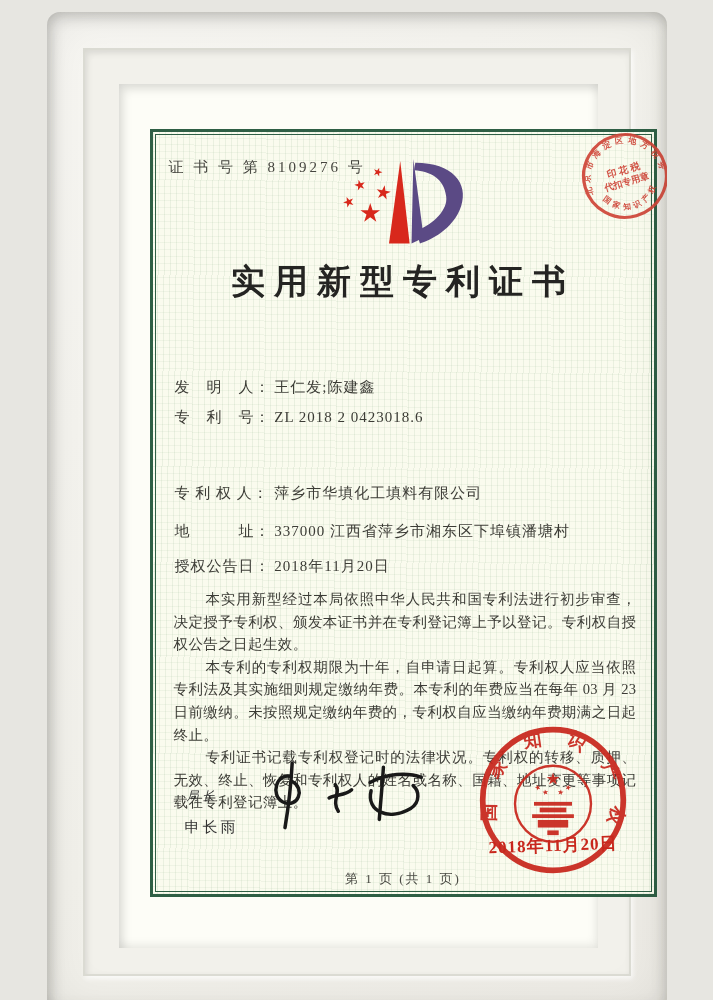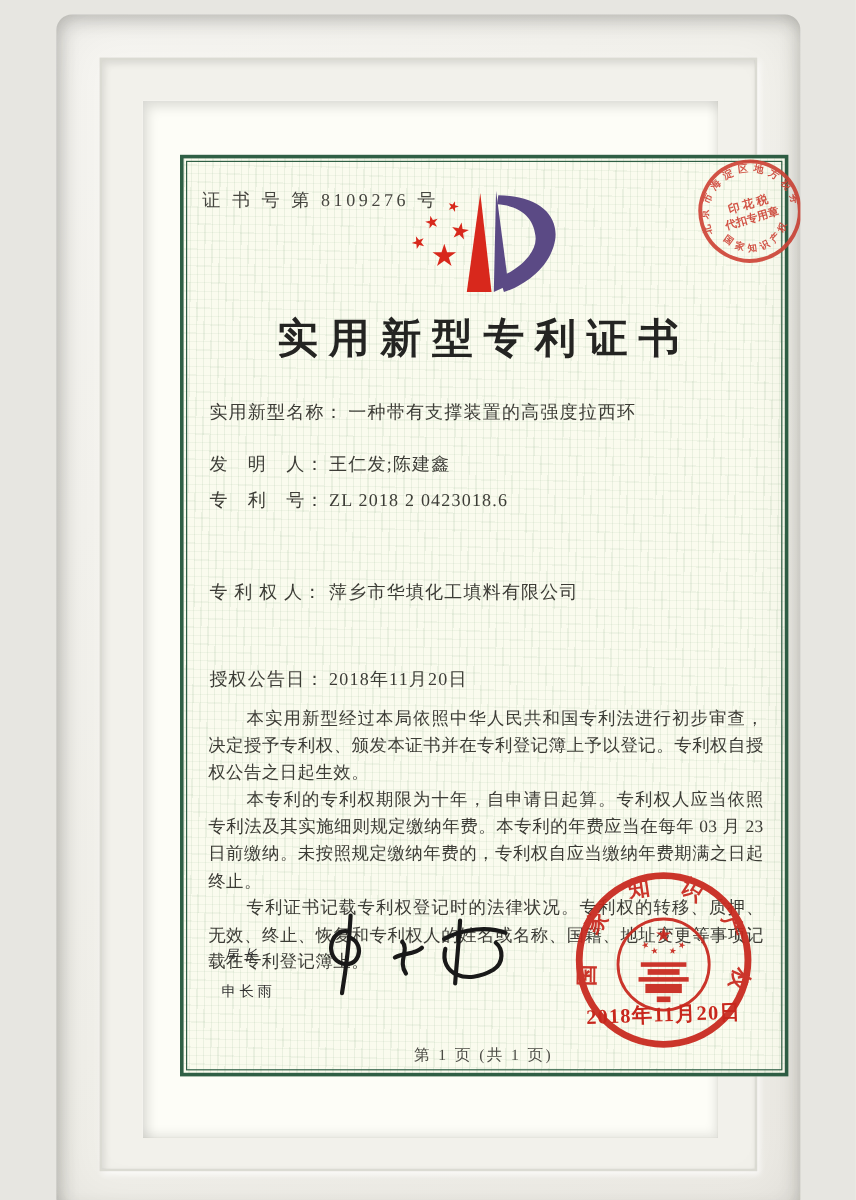--- a/index.html
+++ b/index.html
@@ -38,21 +38,21 @@
   .doc-title{
     position:absolute;left:103px;width:507px;top:247px;text-align:center;
     font-size:34px;font-weight:bold;letter-spacing:9px;color:#242422;
   }
   .field-row{position:absolute;font-size:15px;white-space:nowrap;color:#3c3c36;}
   .field-label{display:inline-block;min-width:96px;letter-spacing:1px;}
   .field-value{letter-spacing:1px;}
   .paras{position:absolute;left:127px;top:576px;width:463px;font-size:14.5px;line-height:22.6px;color:#3c3c36;}
   .paras p{margin:0;text-indent:2.2em;text-align:justify;letter-spacing:.4px;font-family:Liberation Serif, serif;}
   .sig-role{position:absolute;left:140px;top:776px;font-size:12px;letter-spacing:4px;color:#333;font-style:italic;}
-  .sig-name{position:absolute;left:138px;top:806px;font-size:12px;letter-spacing:3px;color:#333;font-family:Liberation Mono, monospace;}
+  .sig-name{position:absolute;left:138px;top:806px;font-size:15px;letter-spacing:3px;color:#333;font-family:Liberation Mono, monospace;}
   .autograph{position:absolute;left:212px;top:748px;width:175px;height:82px;}
   .office-seal{position:absolute;left:430px;top:712px;width:152px;height:152px;opacity:.93;}
   .seal-date{
     position:absolute;left:424px;top:822px;width:164px;text-align:center;
     font-size:17px;font-weight:bold;color:var(--seal-red,#c8271d);
     letter-spacing:1px;transform:rotate(-2deg);
   }
   .tax-stamp{position:absolute;left:532px;top:118px;width:92px;height:92px;transform:rotate(-16deg);opacity:.92;}
   .footer-page{position:absolute;left:103px;width:507px;top:858px;text-align:center;font-size:13px;letter-spacing:2px;color:#4a4a44;}
   .vignette{position:absolute;inset:0;pointer-events:none;box-shadow:inset 0 0 50px rgba(30,30,25,.08);}
@@ -79,35 +79,35 @@
       <use href="#star" transform="translate(21,48) scale(6) rotate(-22)"></use>
       <use href="#star" transform="translate(44,60) scale(11)"></use>
     </g>
     <polygon points="76,4 64,92 86,92" fill="var(--logo-red,#d8281c)"></polygon>
     <polygon points="90,2 88,92 101,86" fill="var(--logo-purple,#5b4a85)"></polygon>
     <path d="M92,6 C132,6 149,28 141,52 C133,77 107,89 97,92 L93,79 C112,71 127,56 125,42 C123,23 108,15 91,14 Z" fill="var(--logo-purple,#5b4a85)"></path>
   </svg>
 
   <div class="doc-title">实用新型专利证书</div>
 
-  <div class="field-row" style="left:128px;top:322px;">
-    <span class="field-label">实用新型名称：</span>
-    <span class="field-value">一种带有支撑装置的高强度拉西环</span>
-  </div>
   <div class="field-row" style="left:128px;top:366px;">
     <span class="field-label">发　明　人：</span>
     <span class="field-value">王仁发;陈建鑫</span>
   </div>
   <div class="field-row" style="left:128px;top:396px;">
     <span class="field-label">专　利　号：</span>
     <span class="field-value">ZL 2018 2 0423018.6</span>
   </div>
   <div class="field-row" style="left:128px;top:472px;">
     <span class="field-label">专 利 权 人：</span>
     <span class="field-value">萍乡市华填化工填料有限公司</span>
+  </div>
+  <div class="field-row" style="left:128px;top:510px;">
+    <span class="field-label">地　　　址：</span>
+    <span class="field-value">337000 江西省萍乡市湘东区下埠镇潘塘村</span>
   </div>
   <div class="field-row" style="left:128px;top:545px;">
     <span class="field-label">授权公告日：</span>
     <span class="field-value">2018年11月20日</span>
   </div>
 
   <div class="paras">
     <p>本实用新型经过本局依照中华人民共和国专利法进行初步审查，决定授予专利权、颁发本证书并在专利登记簿上予以登记。专利权自授权公告之日起生效。</p>
     <p>本专利的专利权期限为十年，自申请日起算。专利权人应当依照专利法及其实施细则规定缴纳年费。本专利的年费应当在每年 03 月 23 日前缴纳。未按照规定缴纳年费的，专利权自应当缴纳年费期满之日起终止。</p>
     <p>专利证书记载专利权登记时的法律状况。专利权的转移、质押、无效、终止、恢复和专利权人的姓名或名称、国籍、地址变更等事项记载在专利登记簿上。</p>

